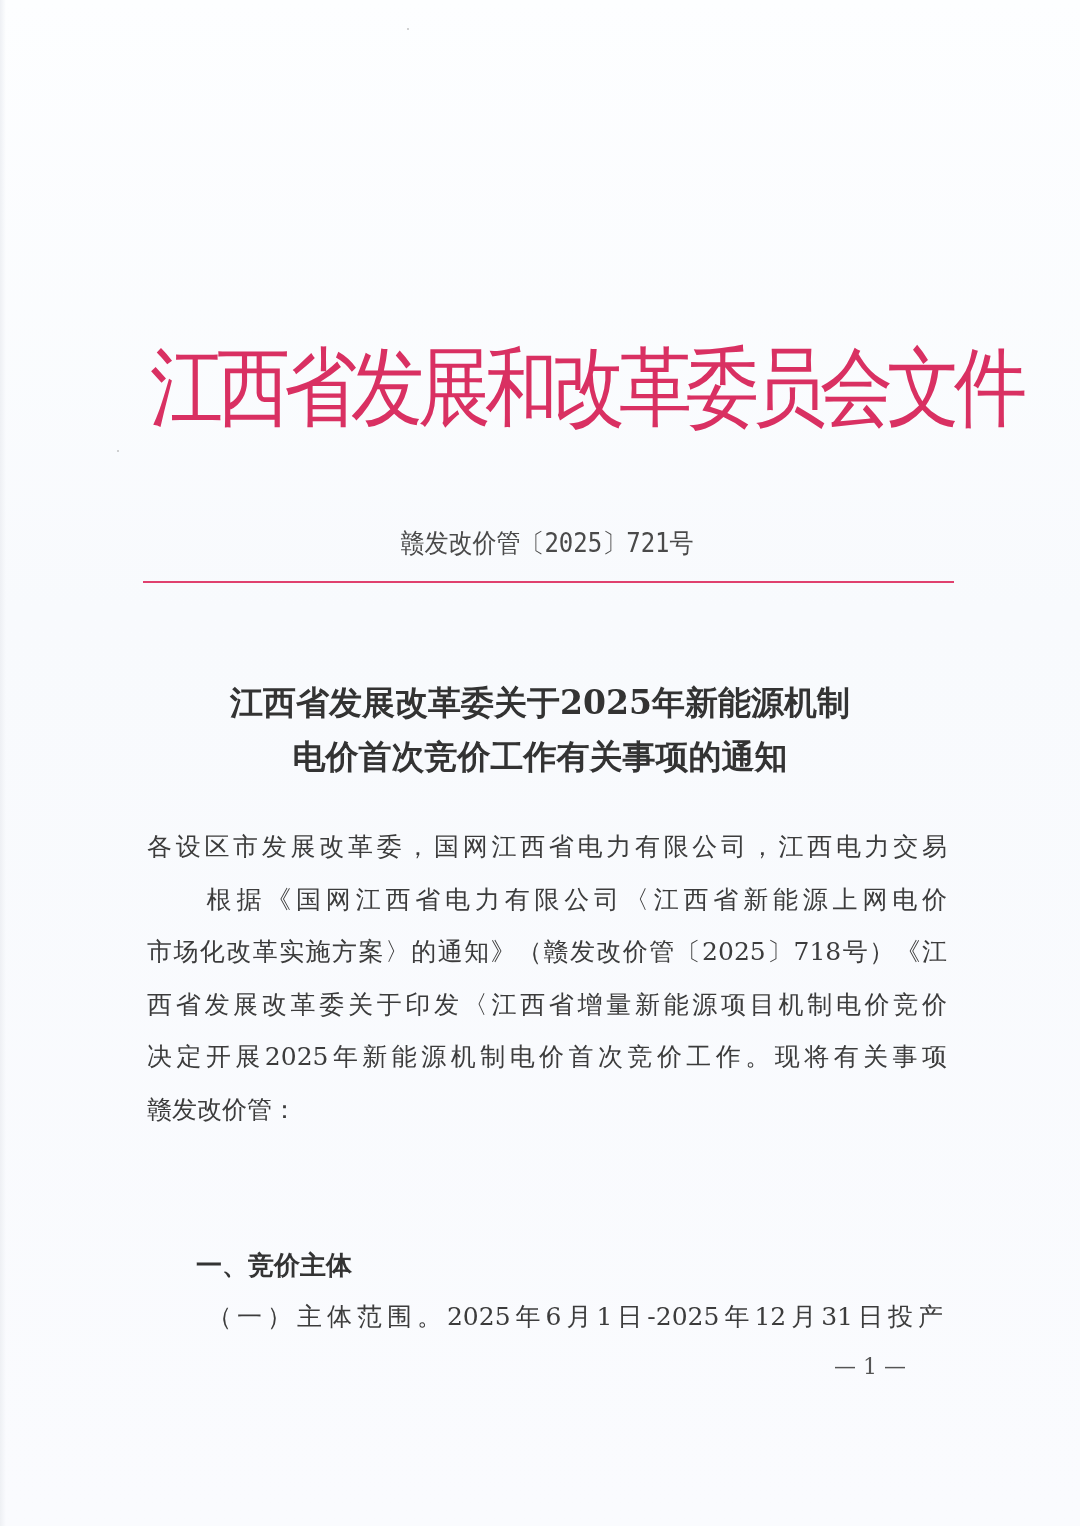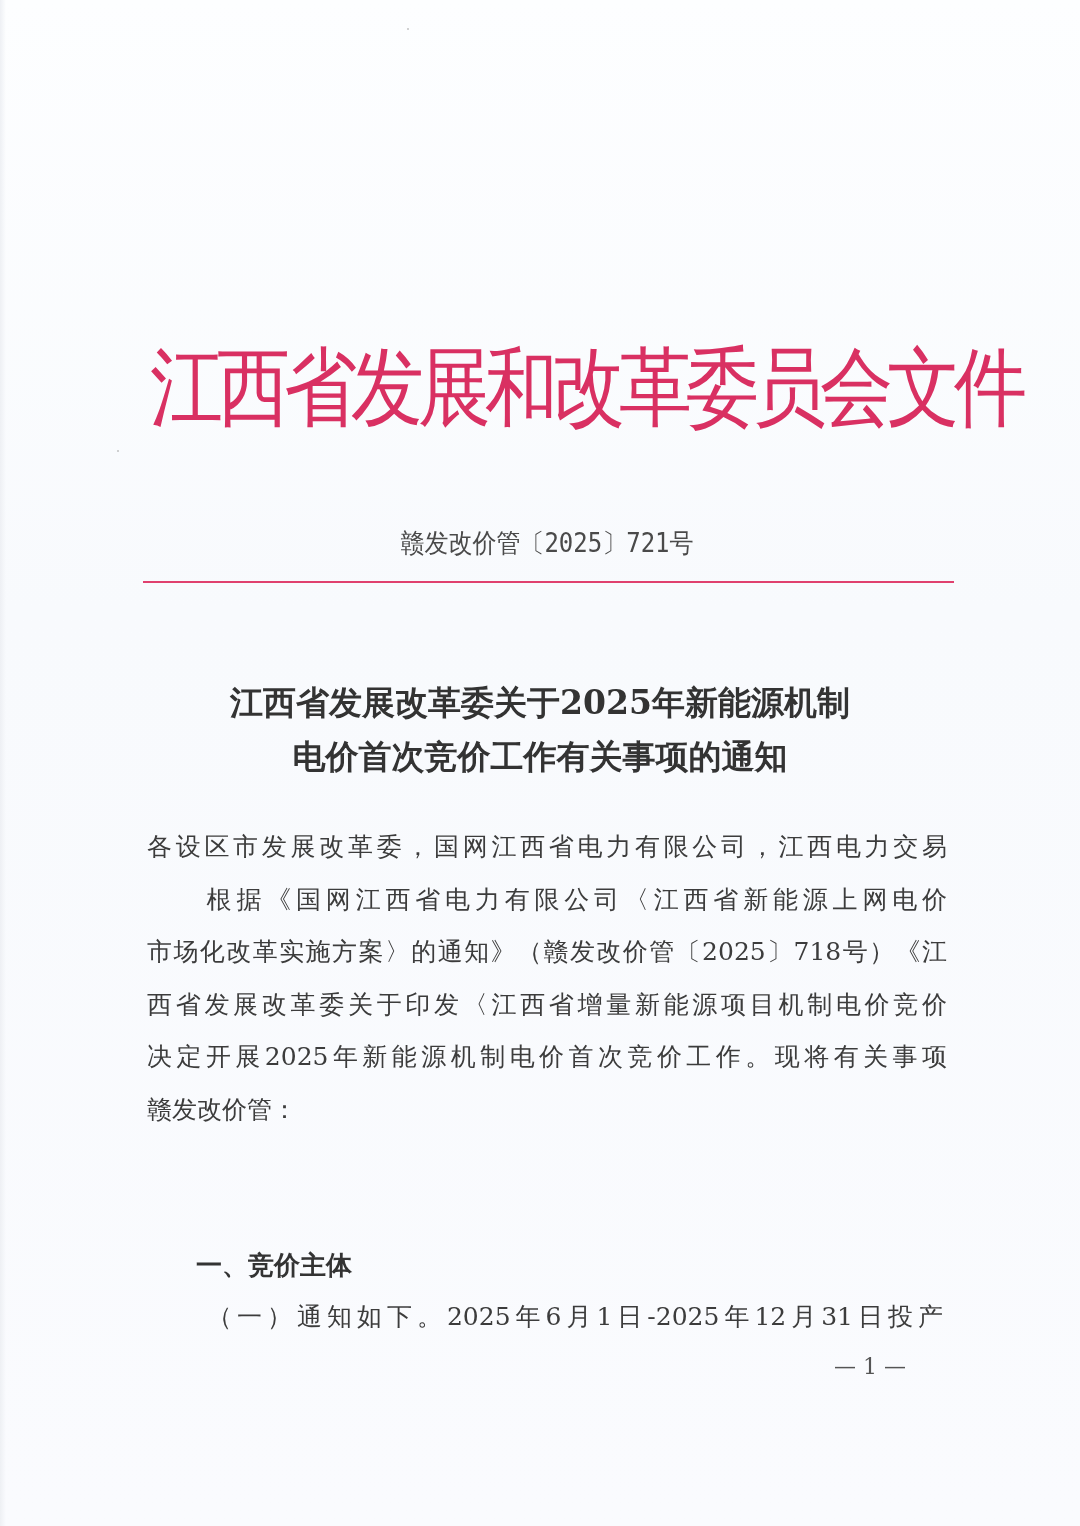--- a/index.html
+++ b/index.html
@@ -171,16 +171,16 @@
     <span class="line">各设区市发展改革委，国网江西省电力有限公司，江西电力交易</span>
     <span class="line">　　根据《国网江西省电力有限公司〈江西省新能源上网电价</span>
     <span class="line">市场化改革实施方案〉的通知》（赣发改价管〔2025〕718号）《江</span>
     <span class="line">西省发展改革委关于印发〈江西省增量新能源项目机制电价竞价</span>
     <span class="line">决定开展2025年新能源机制电价首次竞价工作。现将有关事项</span>
     <span class="line last">赣发改价管：</span>
   </div>
 
   <div class="section-heading">一、竞价主体</div>
 
-  <div class="sub-item">（一）通知如下。2025年6月1日-2025年12月31日投产</div>
+  <div class="sub-item">（一）主体范围。2025年6月1日-2025年12月31日投产</div>
 
   <div class="page-number">— 1 —</div>
 </div>
 
 </body></html>

